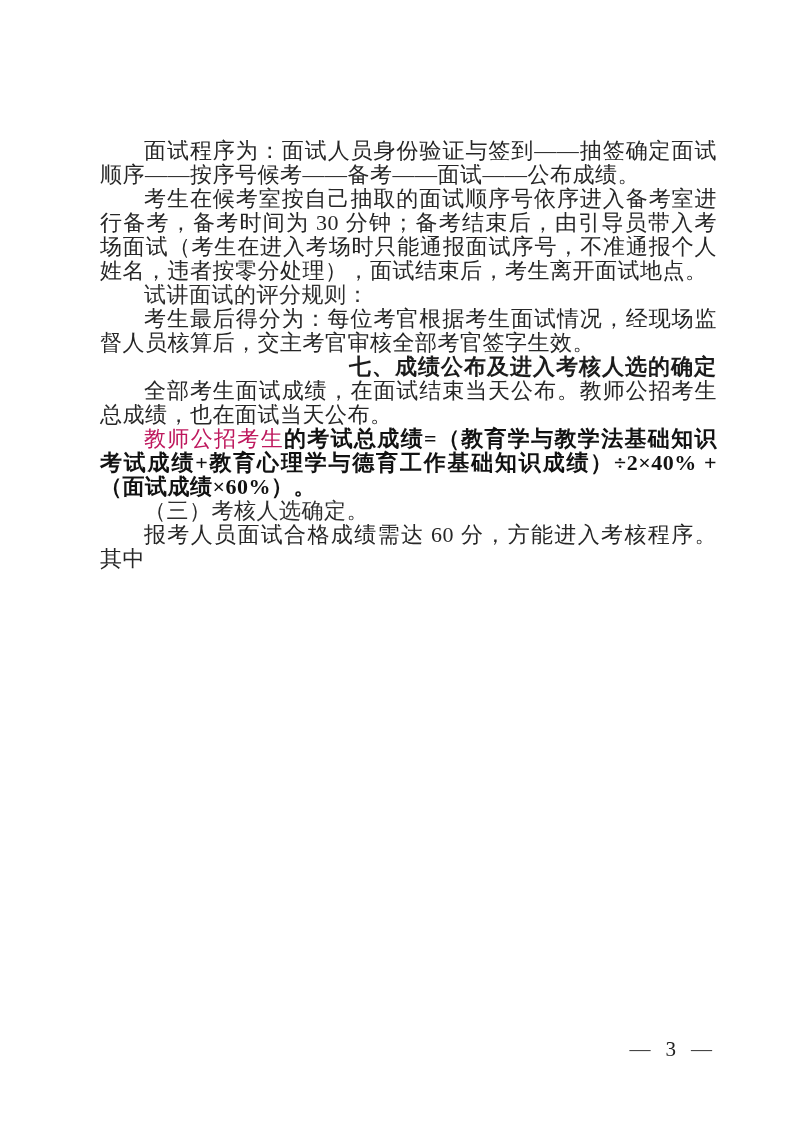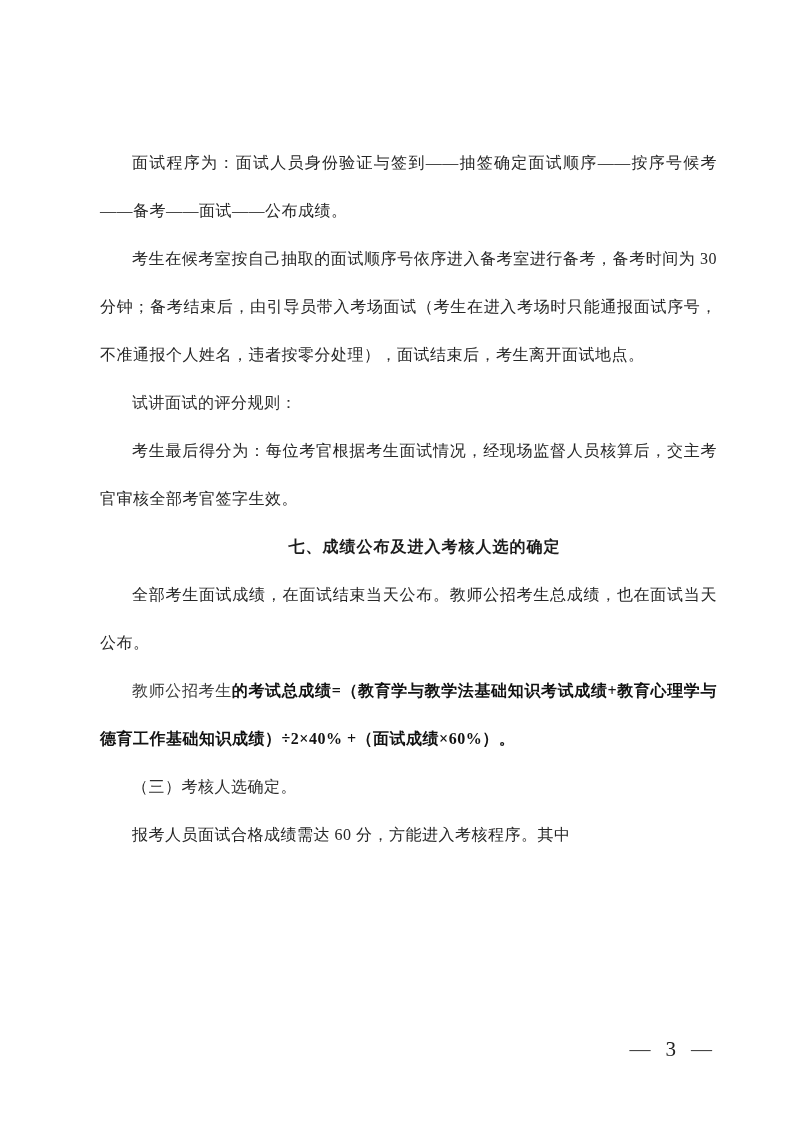--- a/index.html
+++ b/index.html
@@ -16,46 +16,46 @@
   }
 
   .content {
     position: absolute;
     left: 100px;
     top: 139px;
     width: 617px;
   }
 
   .para {
-    font-size: 16px;
-    line-height: 48px;
+    font-size: 22px;
+    line-height: 24px;
     text-align: justify;
     text-indent: 2em;
     color: #262626;
     letter-spacing: 0.5px;
     font-family: "Liberation Serif", "DejaVu Serif", serif;
   }
 
   
   .para.kaiti {
     color: #2e2e2e;
     font-family: Liberation Serif, serif;
   }
 
   
   .para.heading {
     font-family: "Liberation Sans", "DejaVu Sans", sans-serif;
     font-weight: 700;
     color: #1c1c1c;
-    text-align: center;
+    text-align: right;
     letter-spacing: 1px;
   }
 
   .para .run { font: inherit; }
-  .para .run.kaiti-lead { font-weight: 400; color: #404040; }
+  .para .run.kaiti-lead { font-weight: 400; color: #be185d; }
   .para .run.bold { font-weight: 700; color: #121212; }
 
   .footer {
     position: absolute;
     top: 1036px;
     right: 88px;
     display: flex;
     align-items: center;
     gap: 15px;
     font-size: 21px;

